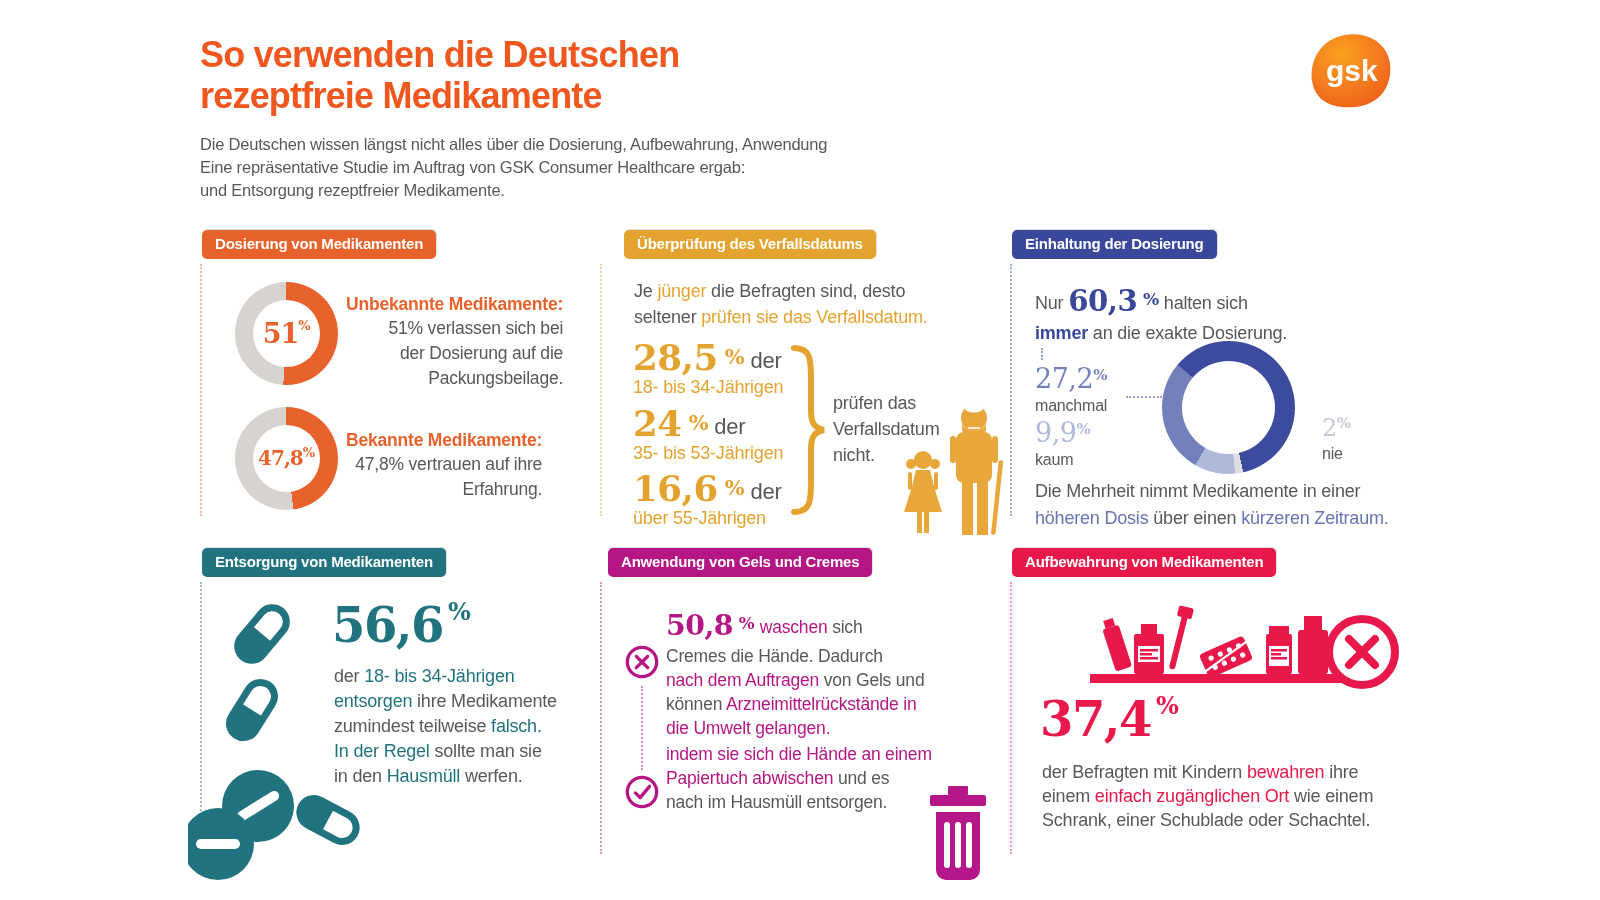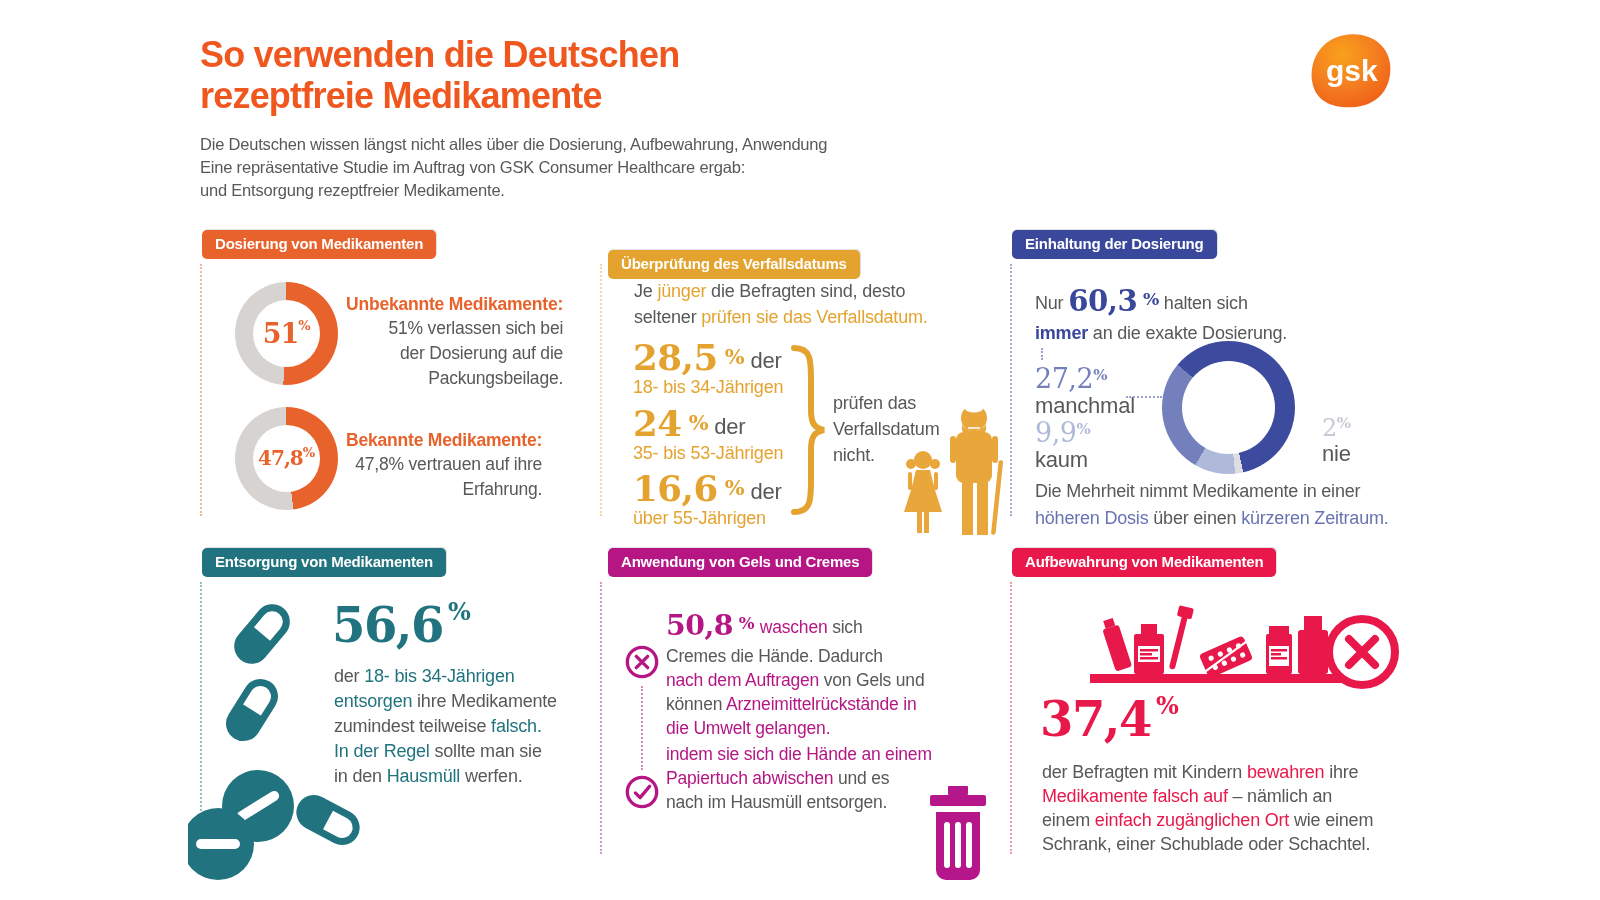--- a/index.html
+++ b/index.html
@@ -41,21 +41,21 @@
   .ditem-title{font-weight:bold;color:var(--accent);line-height:24px;}
 
   
   .stat .l1{font-size:22px;line-height:33px;white-space:nowrap;}
   .stat .l2{font-size:18px;line-height:21px;color:var(--accent);white-space:nowrap;}
   .intro{font-size:18px;line-height:26px;white-space:nowrap;}
 
   
   .lbl .num{font-family:"DejaVu Serif",serif;font-weight:normal;font-size:27px;letter-spacing:-0.5px;line-height:28px;}
   .lbl .pc{font-family:"DejaVu Serif",serif;font-weight:bold;font-size:15px;vertical-align:8px;}
-  .lbl .word{font-size:22px;line-height:22px;color:var(--gray,#58585A);}
+  .lbl .word{font-size:16px;line-height:22px;color:var(--gray,#58585A);}
   .lc2 .num,.lc2 .pc{color:var(--c2,#7380BC);}
   .lc3 .num,.lc3 .pc{color:var(--c3,#AFB9DA);}
   .lc4 .num,.lc4 .pc{color:var(--c4,#C7C9D6);}
   .leader{border-top:2px dotted var(--leader,#97A1CB);}
   .vleader{border-left:2px dotted var(--leader,#97A1CB);}
 
   
   .bigstat{white-space:nowrap;}
   .bigstat .v{font-family:"DejaVu Serif",serif;font-weight:bold;font-size:48px;
               color:var(--accent);letter-spacing:-1.5px;line-height:50px;}
@@ -117,21 +117,21 @@
       </div>
     </div>
     <div class="abs bodytext" style="left:146px;top:198px;">
       <div class="ditem-title">Bekannte Medikamente:</div>
       <div style="line-height:25px;">47,8% vertrauen auf ihre</div>
       <div style="line-height:25px;">Erfahrung.</div>
     </div>
   </div>
 
   <div class="panel" style="left: 600px; top: 230px; width: 385px; height: 292px; --doth: 252px; --accent: #E4A32F;">
-    <div class="badge" style="left:8px;margin-top:20px;">Überprüfung des Verfallsdatums</div>
+    <div class="badge" style="left:24px;">Überprüfung des Verfallsdatums</div>
 
     <div class="abs intro" style="left:34px;top:48px;">
       <div>Je <span class="hl-a">jünger</span> die Befragten sind, desto</div>
       <div>seltener <span class="hl-a">prüfen sie das Verfallsdatum.</span></div>
     </div>
 
     <div class="abs stat" style="left:33px;top:110px;">
       <div class="l1"><span class="hl-num">28,5</span><span class="hl-pcts"> %</span> der</div>
       <div class="l2"><span class="hl-a">18- bis 34-Jährigen</span></div>
     </div>
@@ -346,19 +346,18 @@
         <rect x="247" y="55" width="14" height="2.5" fill="#E9184A"></rect>
       <circle cx="272" cy="48" r="33" fill="#fff" stroke="#E9184A" stroke-width="8"></circle>
       <path d="M259,35 L285,61 M285,35 L259,61" stroke="#E9184A" stroke-width="8" stroke-linecap="round"></path>
     </svg>
 
     <div class="abs bigstat" style="left:30px;top:146px;">
       <span class="v">37,4</span><span class="p">%</span>
     </div>
     <div class="abs bodytext" style="left:32px;top:212px;font-size:18px;line-height:24px;">
       <div>der Befragten mit Kindern <span class="hl-a">bewahren</span> ihre</div>
-      <div><span class="hl-a">Medikamente falsch auf</span> – nämlich an</div>
       <div>einem <span class="hl-a">einfach zugänglichen Ort</span> wie einem</div>
       <div>Schrank, einer Schublade oder Schachtel.</div>
     </div>
   </div>
 
 </div>
 
 </body></html>

